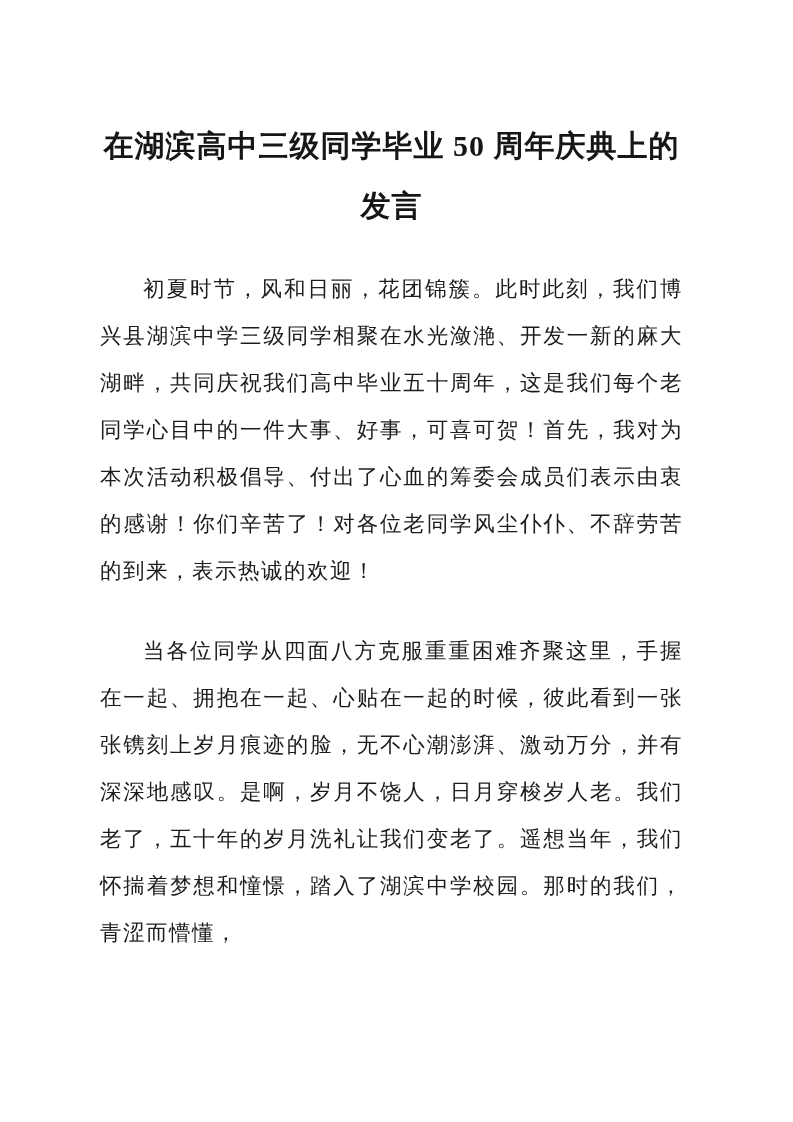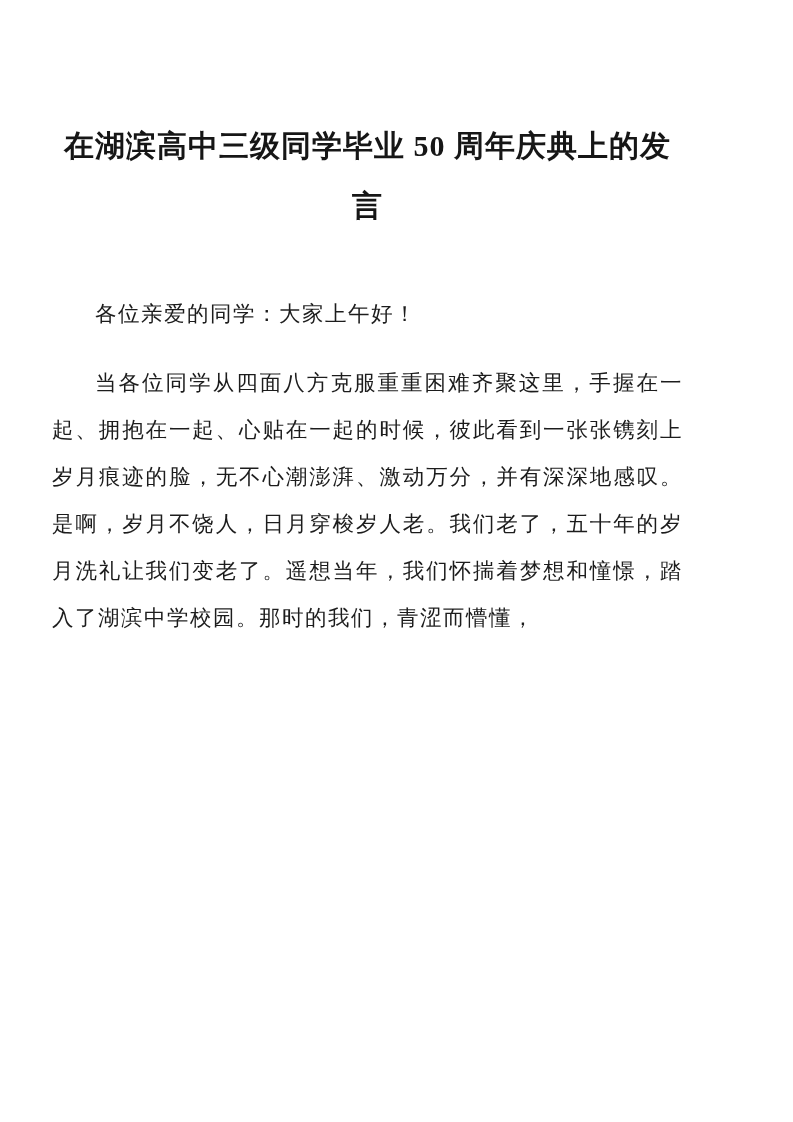--- a/index.html
+++ b/index.html
@@ -7,21 +7,21 @@
     background: #ffffff;
     font-family: "Liberation Serif", "DejaVu Serif", serif;
   }
   .page {
     position: relative;
     width: 793px;
     height: 1122px;
     margin: 0 auto;
     background: #ffffff;
     color: #1c1c1c;
-    padding: 116px 110px 0 52px;
+    padding: 116px 110px 0 100px;
     overflow: hidden;
   }
   .doc-title {
     font-size: 30px;
     font-weight: bold;
     text-align: center;
     line-height: 60px;
     letter-spacing: 1px;
     color: #161616;
   }
@@ -53,18 +53,18 @@
   }
 </style>
 </head>
 <body>
 
 <div class="page">
 
   <h1 class="doc-title">在湖滨高中三级同学毕业 50 周年庆典上的发言</h1>
 
 
-  <p class="greeting">各位亲爱的同学：大家上午好！</p>
 
+  <p class="body-para">初夏时节，风和日丽，花团锦簇。此时此刻，我们博兴县湖滨中学三级同学相聚在水光潋滟、开发一新的麻大湖畔，共同庆祝我们高中毕业五十周年，这是我们每个老同学心目中的一件大事、好事，可喜可贺！首先，我对为本次活动积极倡导、付出了心血的筹委会成员们表示由衷的感谢！你们辛苦了！对各位老同学风尘仆仆、不辞劳苦的到来，表示热诚的欢迎！</p>
 
   <p class="body-para">当各位同学从四面八方克服重重困难齐聚这里，手握在一起、拥抱在一起、心贴在一起的时候，彼此看到一张张镌刻上岁月痕迹的脸，无不心潮澎湃、激动万分，并有深深地感叹。是啊，岁月不饶人，日月穿梭岁人老。我们老了，五十年的岁月洗礼让我们变老了。遥想当年，我们怀揣着梦想和憧憬，踏入了湖滨中学校园。那时的我们，青涩而懵懂，</p>
 
 </div>
 
 </body></html>

